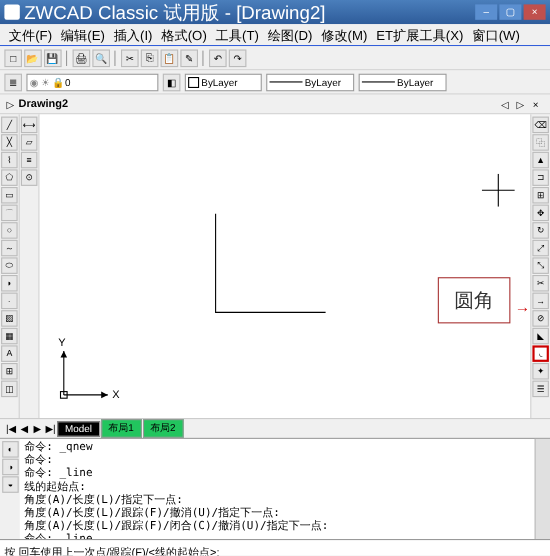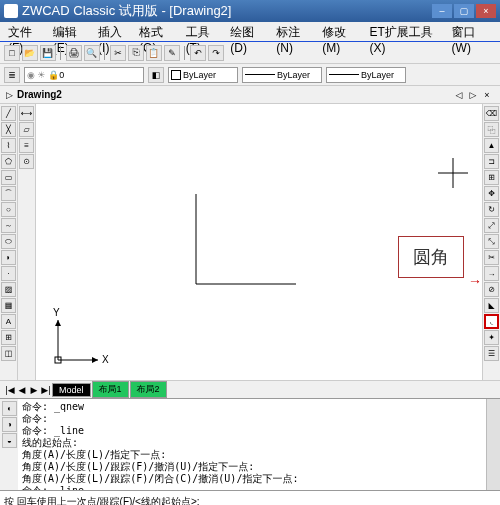--- a/index.html
+++ b/index.html
@@ -1,20 +1,20 @@
 <!DOCTYPE html>
 <html><head>
 <meta charset="utf-8">
 <style>
 * { margin: 0; padding: 0; box-sizing: border-box; font-family: "Microsoft YaHei", SimSun, Arial, sans-serif; }
 body { width: 500px; height: 505px; background: #f0f0f0; font-size: 10px; overflow: hidden; }
 
 .titlebar { height: 22px; background: linear-gradient(#4a7ebb, #2e5c9a); color: #fff; display: flex; align-items: center; padding: 0 4px; }
 .titlebar .icon { width: 14px; height: 14px; margin-right: 4px; background: #fff; border-radius: 2px; }
-.titlebar .title { flex: 1; font-size: 13px; }
+.titlebar .title { flex: 1; font-size: 17px; }
 .titlebar .winbtns { display: flex; gap: 2px; }
 .titlebar .winbtn { width: 20px; height: 14px; background: #5b8fd0; display: flex; align-items: center; justify-content: center; font-size: 9px; }
 .titlebar .winbtn.close { background: #c0504d; }
 
 .menubar { height: 20px; background: #f0f0f0; display: flex; align-items: flex-start; padding: 0 4px; font-size: 12px; border-bottom: 1px solid #1d4ed8; }
 .menubar span { padding: 2px 4px; }
 
 .toolbar1 { height: 22px; background: #f0f0f0; display: flex; align-items: center; padding: 2px 4px; gap: 2px; border-bottom: 1px solid #ccc; }
 .tbicon { width: 16px; height: 16px; background: #e8e8e8; border: 1px solid #bbb; display: flex; align-items: center; justify-content: center; font-size: 9px; }
 .tbsep { width: 2px; height: 14px; border-left: 1px solid #999; margin: 0 2px; }
@@ -41,21 +41,21 @@
 .ucs { position: absolute; bottom: 8px; left: 12px; }
 .ucs svg { overflow: visible; }
 .ucs text { font-size: 10px; }
 .drawing { position: absolute; top: 90px; left: 150px; }
 .crosshair { position: absolute; top: 54px; right: 14px; }
 
 .righttools { width: 18px; background: #f0f0f0; display: flex; flex-direction: column; gap: 1px; padding: 2px 1px; border-left: 1px solid #ccc; }
 .righttools .highlighted { border: 2px solid #c00; background: #fff; }
 .red-arrow { position: absolute; right: 18px; top: 271px; color: #c00; font-size: 14px; font-weight: bold; }
 
-.callout { position: absolute; right: 36px; top: 236px; border: 1px solid #a83232; background: #fff; padding: 8px 14px; font-size: 18px; color: #333; }
+.callout { position: absolute; right: 36px; top: 252px; border: 1px solid #a83232; background: #fff; padding: 8px 14px; font-size: 18px; color: #333; }
 
 .tabbar { height: 18px; background: #f0f0f0; display: flex; align-items: center; padding: 0 4px; border-top: 1px solid #ccc; font-size: 9px; }
 .tabbar .nav { width: 12px; text-align: center; }
 .tabbar .tab { padding: 1px 6px; background: #22c55e; border: 1px solid #999; margin-right: 1px; }
 .tabbar .tab.active { background: #000; color: #fff; }
 
 .cmdarea { height: 92px; background: #fff; display: flex; border-top: 1px solid #999; }
 .cmdicons { width: 18px; background: #f0f0f0; display: flex; flex-direction: column; gap: 1px; padding: 2px; }
 .cmdtext { flex: 1; padding: 2px 4px; font-size: 10px; line-height: 12px; overflow: hidden; white-space: pre-wrap; font-family: SimSun, monospace; }
 .cmdscroll { width: 14px; background: #e0e0e0; border-left: 1px solid #bbb; }
@@ -75,21 +75,20 @@
   </div>
 </div>
 
 <div class="menubar">
   <span>文件(F)</span>
   <span>编辑(E)</span>
   <span>插入(I)</span>
   <span>格式(O)</span>
   <span>工具(T)</span>
   <span>绘图(D)</span>
-  <span>标注(N)</span>
   <span>修改(M)</span>
   <span>ET扩展工具(X)</span>
   <span>窗口(W)</span>
 </div>
 
 <div class="toolbar1">
   <div class="tbicon">□</div>
   <div class="tbicon">📂</div>
   <div class="tbicon">💾</div>
   <div class="tbsep"></div>

